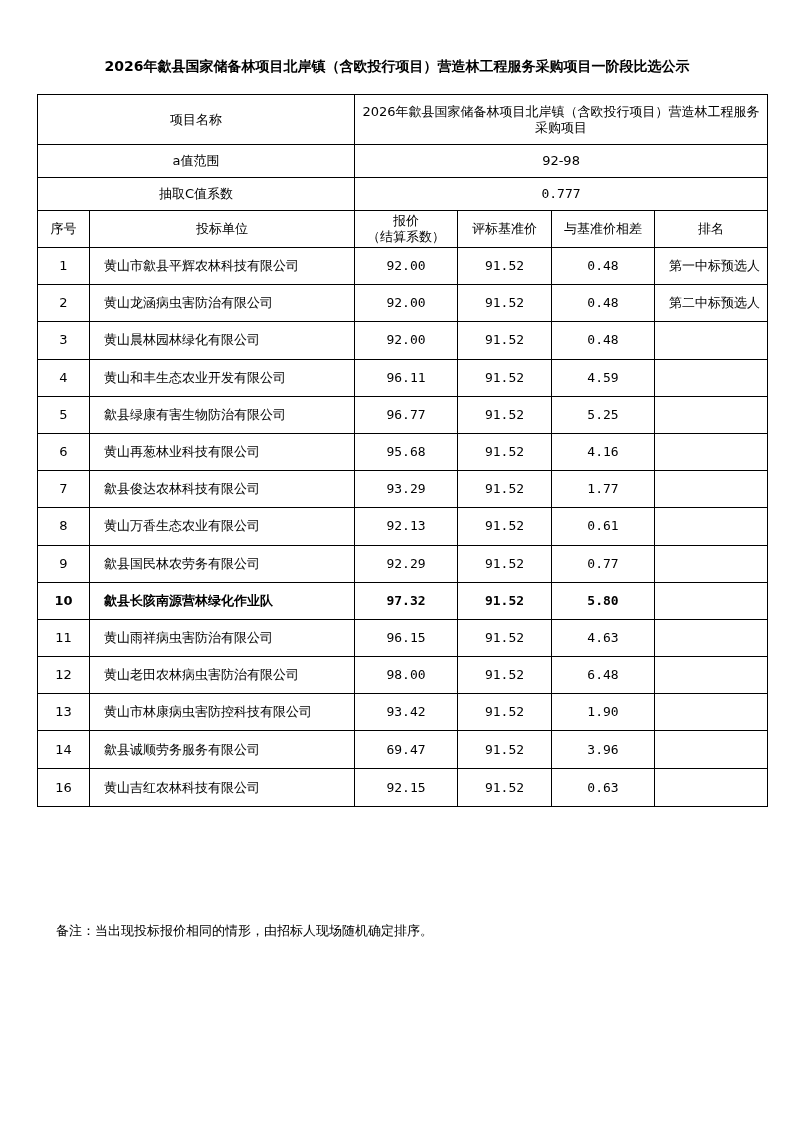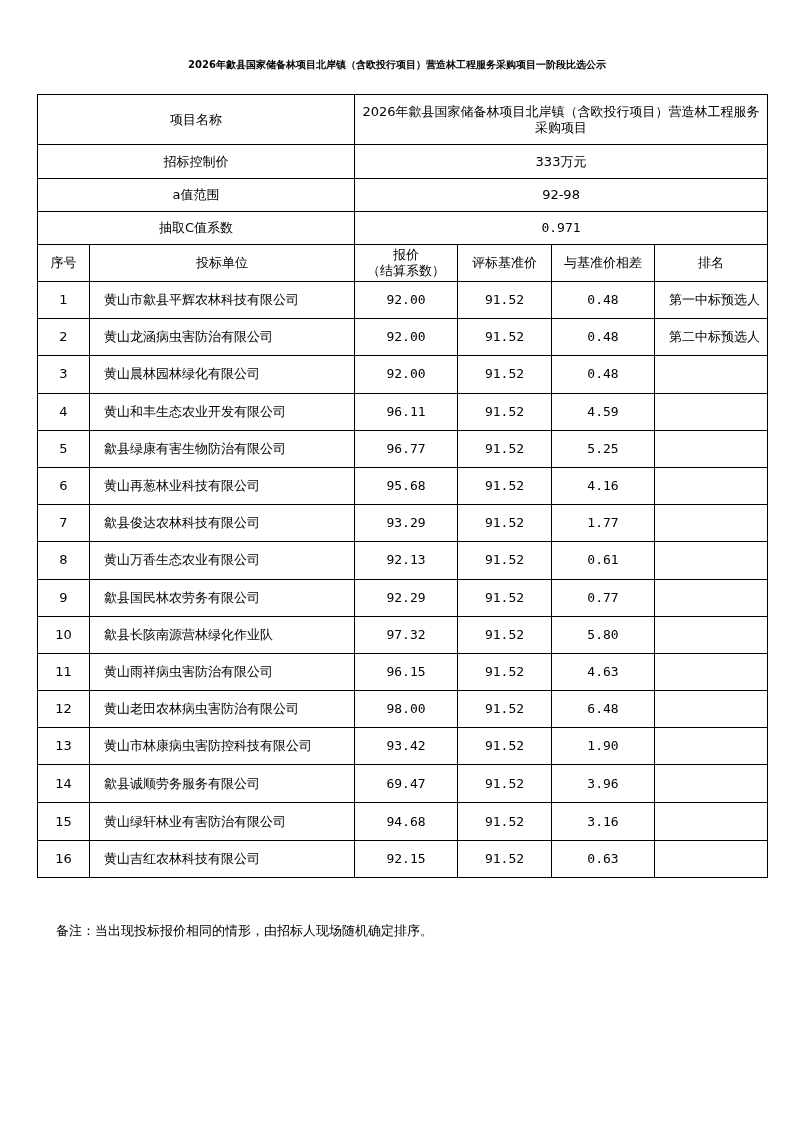--- a/index.html
+++ b/index.html
@@ -1,17 +1,17 @@
 <!DOCTYPE html>
 <html><head>
 <meta charset="utf-8">
 <style>
   html, body { margin:0; padding:0; background:#fff; }
   body { width:794px; height:1122px; position:relative; font-family:"DejaVu Sans", "Liberation Sans", sans-serif; color:#000; }
-  .title { position:absolute; left:0; top:58px; width:794px; text-align:center; font-size:10px; font-weight:bold; letter-spacing:0px; }
+  .title { position:absolute; left:0; top:58px; width:794px; text-align:center; font-size:14px; font-weight:bold; letter-spacing:0px; }
   table { position:absolute; left:37px; top:94px; border-collapse:collapse; table-layout:fixed; width:730px; }
   td { border:1px solid #000; text-align:center; vertical-align:middle; font-size:13px; padding:0 2px; line-height:16px; overflow:hidden; white-space:nowrap; }
   table { border:1px solid #0c4a6e; }
   td.left { text-align:left; padding-left:14px; }
   td.num { font-family:"DejaVu Sans Mono", "Liberation Mono", monospace; font-size:13px; }
   td.wrap { white-space:normal; }
   .note { position:absolute; left:56px; top:922px; font-size:13px; }
 </style>
 </head>
 <body>
@@ -25,31 +25,27 @@
     <col style="width:103px">
     <col style="width:94px">
     <col style="width:103px">
     <col style="width:113px">
   </colgroup>
   <tbody id="tbody">
     <tr style="height:50px">
       <td colspan="2">项目名称</td>
       <td colspan="4" class="wrap">2026年歙县国家储备林项目北岸镇（含欧投行项目）营造林工程服务采购项目</td>
     </tr>
-    <tr style="height:34px">
-      <td colspan="2">招标控制价</td>
-      <td colspan="4">333万元</td>
-    </tr>
     <tr style="height:33px">
       <td colspan="2">a值范围</td>
       <td colspan="4">92-98</td>
     </tr>
     <tr style="height:33px">
       <td colspan="2">抽取C值系数</td>
-      <td colspan="4" class="num">0.971</td>
+      <td colspan="4" class="num">0.777</td>
     </tr>
     <tr style="height:37px">
       <td>序号</td>
       <td>投标单位</td>
       <td class="wrap">
         <div>报价</div>
         <div>（结算系数）</div>
       </td>
       <td>评标基准价</td>
       <td>与基准价相差</td>
@@ -120,21 +116,21 @@
         <td class="left"></td>
       </tr>
       <tr style="height: 37.2px;">
         <td>9</td>
         <td class="left">歙县国民林农劳务有限公司</td>
         <td class="num">92.29</td>
         <td class="num">91.52</td>
         <td class="num">0.77</td>
         <td class="left"></td>
       </tr>
-      <tr style="height: 37.2px;">
+      <tr style="height: 37.2px; font-weight: bold;">
         <td>10</td>
         <td class="left">歙县长陔南源营林绿化作业队</td>
         <td class="num">97.32</td>
         <td class="num">91.52</td>
         <td class="num">5.80</td>
         <td class="left"></td>
       </tr>
       <tr style="height: 37.2px;">
         <td>11</td>
         <td class="left">黄山雨祥病虫害防治有限公司</td>
@@ -161,28 +157,20 @@
       </tr>
       <tr style="height: 38px;">
         <td>14</td>
         <td class="left">歙县诚顺劳务服务有限公司</td>
         <td class="num">69.47</td>
         <td class="num">91.52</td>
         <td class="num">3.96</td>
         <td class="left"></td>
       </tr>
       <tr style="height: 37.2px;">
-        <td>15</td>
-        <td class="left">黄山绿轩林业有害防治有限公司</td>
-        <td class="num">94.68</td>
-        <td class="num">91.52</td>
-        <td class="num">3.16</td>
-        <td class="left"></td>
-      </tr>
-      <tr style="height: 37.2px;">
         <td>16</td>
         <td class="left">黄山吉红农林科技有限公司</td>
         <td class="num">92.15</td>
         <td class="num">91.52</td>
         <td class="num">0.63</td>
         <td class="left"></td>
       </tr>
     </tbody>
 </table>
 

